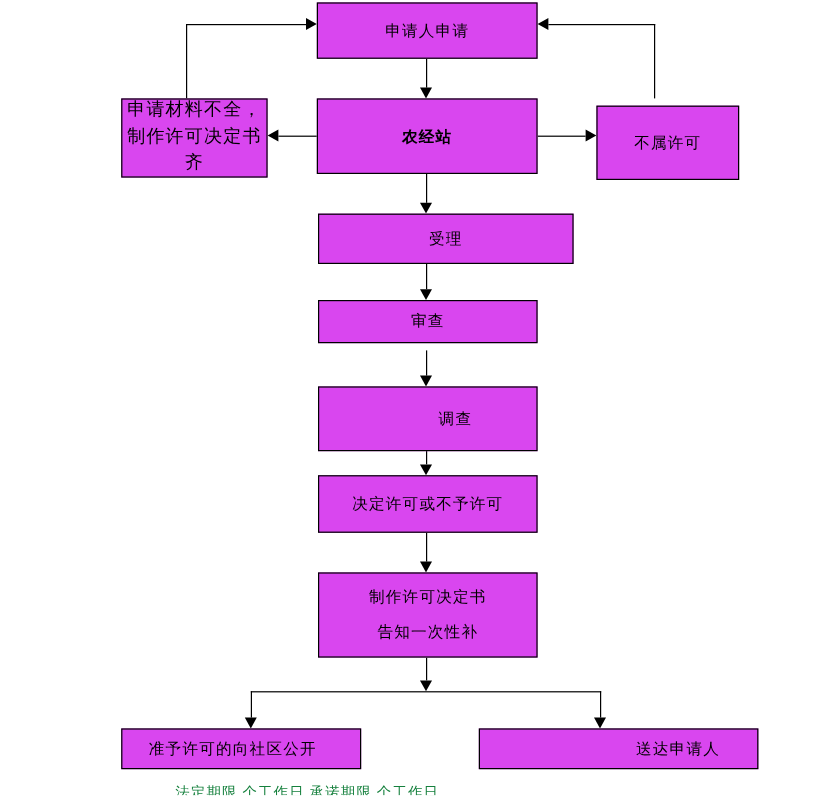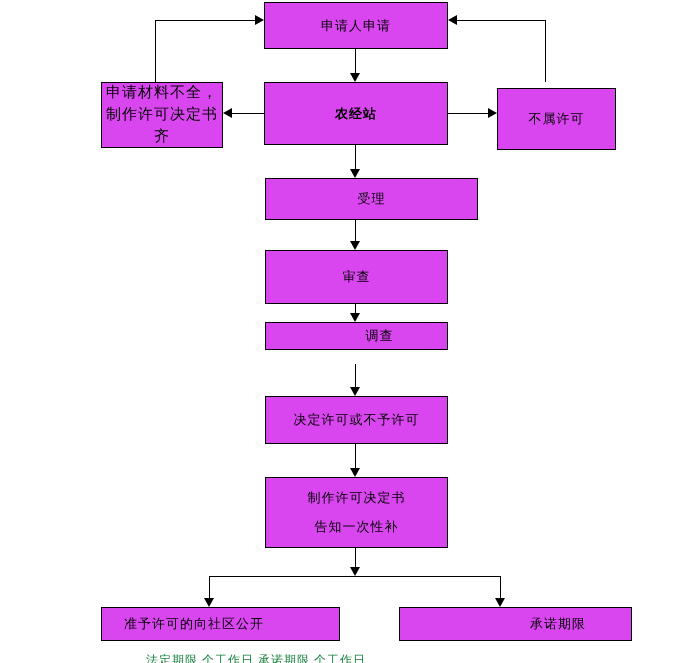--- a/index.html
+++ b/index.html
@@ -111,43 +111,43 @@
   </div>
 
   <div class="box" style="left:497px; top:88px; width:119px; height:62px;">
     <span class="line">不属许可</span>
   </div>
 
   <div class="box" style="left:265px; top:178px; width:213px; height:42px;align-items:center;">
     <span class="line">受理</span>
   </div>
 
-  <div class="box" style="left:265px; top:250px; width:183px; height:54px;">
+  <div class="box" style="left:265px; top:250px; width:183px; height:36px;">
     <span class="line">审查</span>
   </div>
 
-  <div class="box" style="left:265px; top:322px; width:183px; height:28px;padding-left:46px;">
+  <div class="box" style="left:265px; top:322px; width:183px; height:54px;padding-left:46px;">
     <span class="line">调查</span>
   </div>
 
   <div class="box" style="left:265px; top:396px; width:183px; height:48px;">
     <span class="line">决定许可或不予许可</span>
   </div>
 
   <div class="box two-line" style="left:265px; top:477px; width:183px; height:71px;">
     <span class="line">制作许可决定书</span>
     <span class="line">告知一次性补</span>
   </div>
 
-  <div class="box left-text" style="left:101px; top:607px; width:239px; height:34px;">
+  <div class="box left-text" style="left:101px; top:607px; width:200px; height:34px;">
     <span class="line">准予许可的向社区公开</span>
   </div>
 
   <div class="box offset-text" style="left:399px; top:607px; width:233px; height:34px;">
-    <span class="line">承诺期限</span>
+    <span class="line">送达申请人</span>
   </div>
 
   <div class="vline" style="left:355px; top:49px; height:24px;"></div>
   <div class="arrow-down" style="left:350px; top:73px;"></div>
 
   <div class="hline" style="left:232px; top:113px; width:32px;"></div>
   <div class="arrow-left" style="left:223px; top:108px;"></div>
 
   <div class="hline" style="left:448px; top:113px; width:40px;"></div>
   <div class="arrow-right" style="left:488px; top:108px;"></div>

